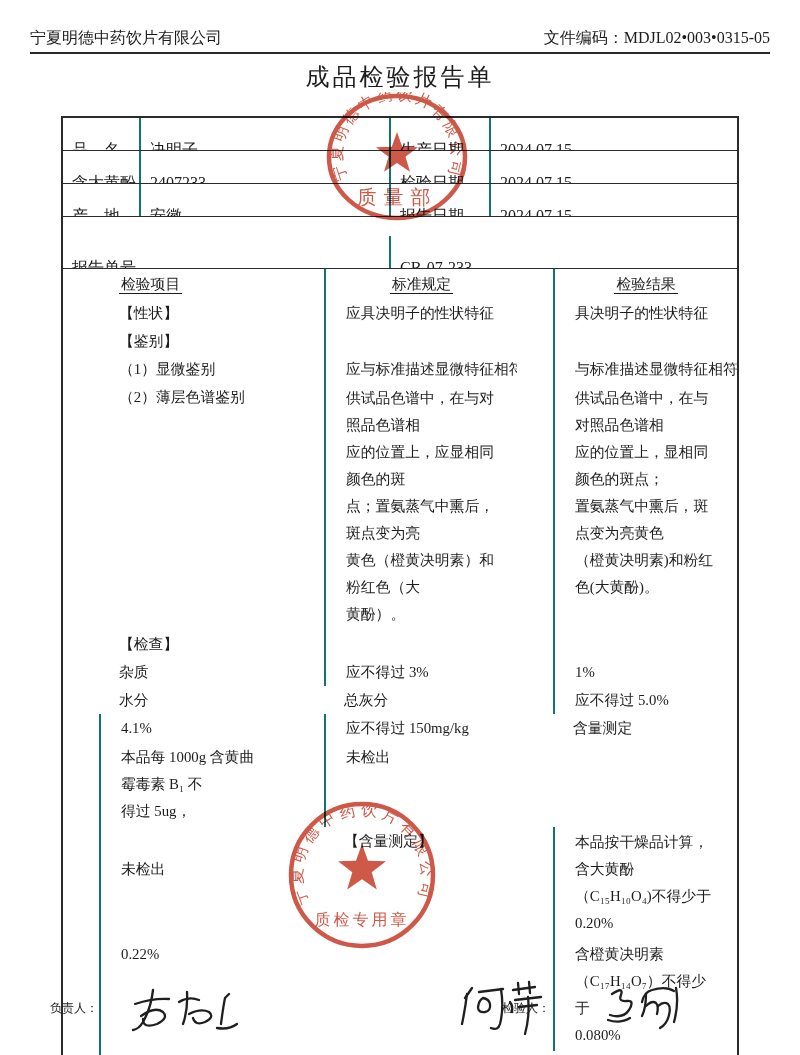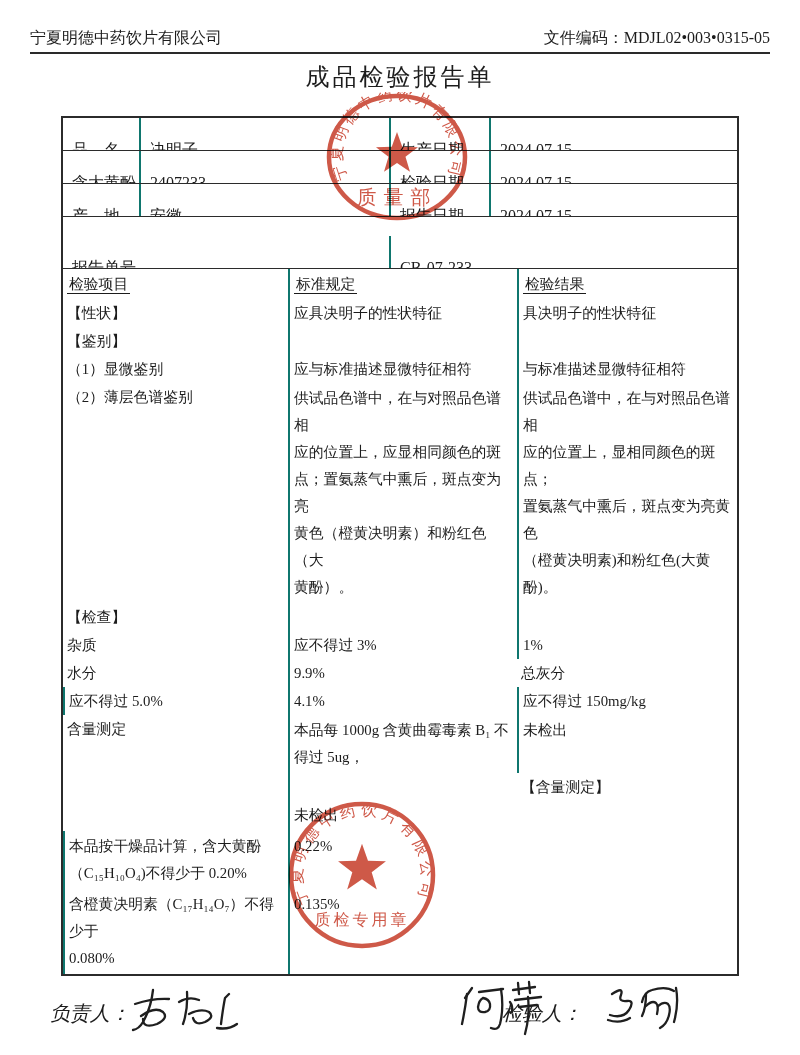--- a/index.html
+++ b/index.html
@@ -21,29 +21,29 @@
   .rpt { position:absolute; top:116px; left:61px; width:678px;
          border:2px solid #2b2b2b; background:transparent; font-size:16px; }
   .row-info { display:grid; grid-template-columns:76px 250px 100px 248px;
               height:33px; line-height:31px; border-bottom:1px solid #2b2b2b; }
   .row-rpt  { display:grid; grid-template-columns:326px 348px;
               height:33px; line-height:31px; border-bottom:1px solid #2b2b2b;margin-top:19px; }
   .cell { padding:16px 9px; overflow:hidden; white-space:nowrap; }
   .b { border-left:2px solid #0f766e; }
 
   .main { display:grid; grid-template-columns:225px 229px 220px; font-size:14.8px; }
-  .mc { padding:0 4px; overflow:hidden; }
+  .mc { padding:0 20px; overflow:hidden;margin-left:36px; }
   .h30 { height:30px; line-height:30px; }
   .h28 { height:28px; line-height:28px; }
   .sl  { line-height:28px; white-space:nowrap; }
   .ml  { white-space:pre-line; line-height:27px; padding-top:2px; padding-bottom:2px; }
-  .colhead { text-align:left; }
+  .colhead { text-align:center; }
   .colhead span, .colhead-l span { border-bottom:1px solid #1c1c1c; padding:0 2px 1px 2px; }
 
-  .footer-label { position:absolute; font-size:20px;font-style:italic; }
+  .footer-label { position:absolute; font-size:12px; }
   .sig { position:absolute; }
   .sig path { fill:none; stroke:#1f1f1f; stroke-width:2.3;
               stroke-linecap:round; stroke-linejoin:round; }
 
   .stamp { position:absolute; mix-blend-mode:multiply; opacity:.85; }
   .stamp text { font-family:"Liberation Serif","DejaVu Serif",serif; }
 </style>
 </head>
 <body>
 
@@ -110,21 +110,20 @@
 
     <div class="mc h28">【检查】</div>
     <div class="mc b sl"></div>
     <div class="mc b sl"></div>
 
     <div class="mc h28">杂质</div>
     <div class="mc b sl">应不得过 3%</div>
     <div class="mc b sl">1%</div>
 
     <div class="mc h28">水分</div>
-    <div class="mc b sl">9.9%</div>
 
     <div class="mc h28">总灰分</div>
     <div class="mc b sl">应不得过 5.0%</div>
     <div class="mc b sl">4.1%</div>
 
     <div class="mc b sl">应不得过 150mg/kg</div>
 
     <div class="mc" style="line-height:28px">含量测定</div>
     <div class="mc b ml">本品每 1000g 含黄曲霉毒素 B₁ 不
 得过 5ug，</div>

